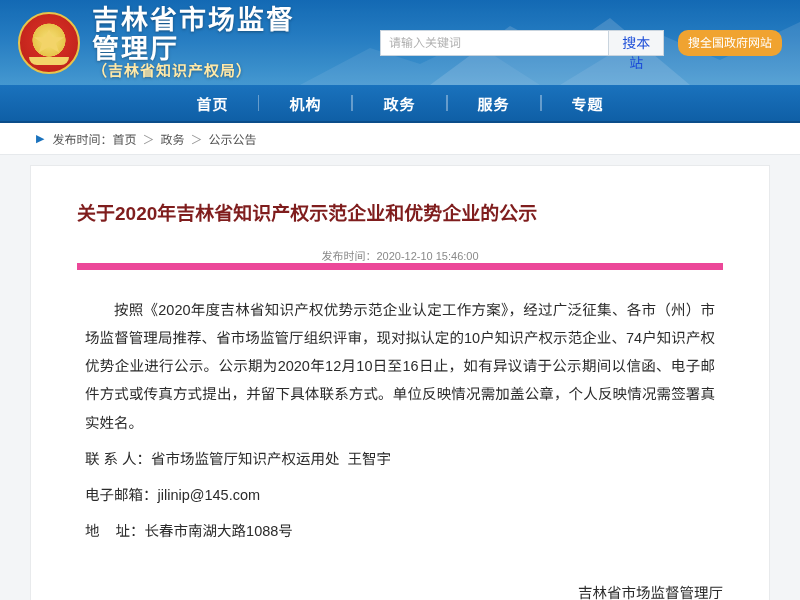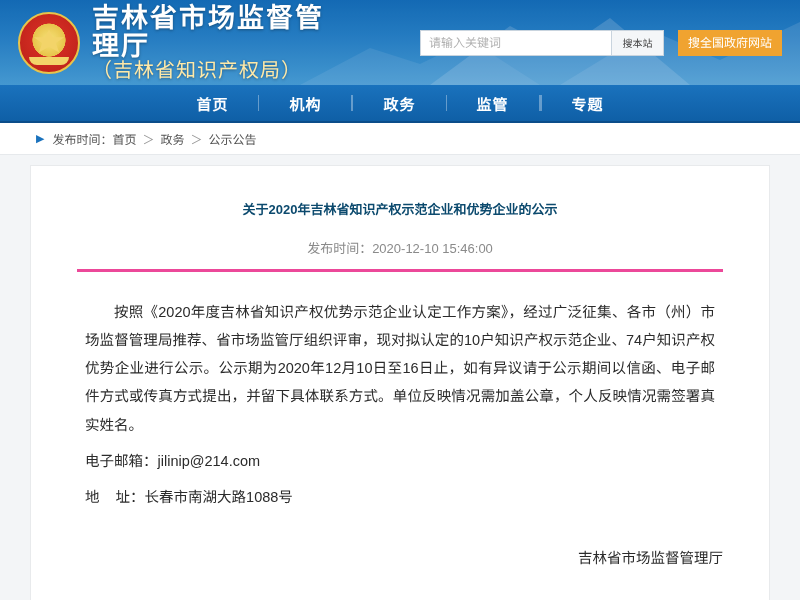--- a/index.html
+++ b/index.html
@@ -59,63 +59,63 @@
   }
 
   .titles { color: #fff; line-height: 1.05; }
   .site-title {
     font-size: 27px;
     font-weight: bold;
     letter-spacing: 2px;
     text-shadow: 0 1px 3px rgba(0,0,0,.35);
   }
   .site-subtitle {
-    font-size: 20px;
-    font-weight: normal;
+    font-size: 15px;
+    font-weight: bold;
     letter-spacing: 1px;
     color: #ffe9a8;
     text-shadow: 0 1px 3px rgba(0,0,0,.35);
   }
 
   .search-area {
     margin-left: 80px;
     display: flex;
     align-items: center;
     gap: 0;
   }
   .search-input {
-    width: 192px; height: 26px;
+    width: 232px; height: 26px;
     border: 1px solid #c9d4de;
     background: #fff;
     font-size: 12px;
     color: #333;
     padding: 0 8px;
     outline: none;
   }
   .search-input::placeholder { color: #b0b0b0; }
   .search-btn {
     height: 26px;
     min-width: 52px;
     border: 1px solid #c9d4de;
     border-left: none;
     background: #f4f6f8;
-    color: #404040;
-    font-size: 10px;
+    color: #1d4ed8;
+    font-size: 14px;
     cursor: pointer;
   }
   .gov-btn {
     margin-left: 14px;
     height: 26px;
     padding: 0 10px;
     line-height: 24px;
     background: #f0a330;
     color: #fff;
     font-size: 12px;
     border: none;
-    border-radius: 0;
+    border-radius: 10px;
     cursor: pointer;
     white-space: nowrap;
   }
 
   
   .nav {
     height: 38px;
     background: linear-gradient(180deg, #1a72bd 0%, #0f5fa6 100%);
     display: flex;
     align-items: stretch;
@@ -167,33 +167,32 @@
   .card {
     width: 740px;
     margin: 0 auto;
     background: #fff;
     min-height: 520px;
     border: 1px solid #e8eaec;
     border-bottom: none;
     padding: 24px 46px 0 46px;
   }
   .art-title {
-    text-align: center;
-    font-size: 13px;
-    font-weight: bold;
-    color: #0c4a6e;
+    text-align: left;
+    font-size: 19px;
+    font-weight: bold;
+    color: #7f1d1d;
     line-height: 1.5;
     margin: 10px 0 18px;
   }
   .art-meta {
     text-align: center;
-    font-size: 13px;
+    font-size: 11px;
     color: #8a8a8a;
-    padding-bottom: 12px;
-    border-bottom: 3px solid #ec4899;
+    border-bottom: 7px solid #ec4899;
   }
   .art-body {
     font-size: 14.5px;
     color: #2b2b2b;
     line-height: 1.95;
     padding-top: 18px;
   }
   .art-body p { margin: 8px; }
   .indent { text-indent: 2em; text-align: justify; }
   .contact-line { white-space: pre; }
@@ -242,22 +241,22 @@
 </div>
 
 <div class="nav">
   <div class="nav-item">首页</div>
   <div class="nav-sep"></div>
   <div class="nav-item">机构</div>
   <div class="nav-sep"></div>
   <div class="nav-sep"></div>
   <div class="nav-item">政务</div>
   <div class="nav-sep"></div>
-  <div class="nav-item">监管</div>
-  <div class="nav-sep"></div>
+  <div class="nav-sep"></div>
+  <div class="nav-item">服务</div>
   <div class="nav-sep"></div>
   <div class="nav-sep"></div>
   <div class="nav-item">专题</div>
 </div>
 
 <div class="crumb-bar">
   <span class="crumb-arrow">▶</span>
   <span>发布时间：</span>
   <span class="crumb-link">首页</span>
   <span class="crumb-sep">＞</span>
@@ -266,21 +265,22 @@
   <span class="crumb-link">公示公告</span>
 </div>
 
 <div class="page">
   <div class="card">
     <div class="art-title">关于2020年吉林省知识产权示范企业和优势企业的公示</div>
     <div class="art-meta">发布时间：2020-12-10 15:46:00</div>
 
     <div class="art-body">
       <p class="indent">按照《2020年度吉林省知识产权优势示范企业认定工作方案》，经过广泛征集、各市（州）市场监督管理局推荐、省市场监管厅组织评审，现对拟认定的10户知识产权示范企业、74户知识产权优势企业进行公示。公示期为2020年12月10日至16日止，如有异议请于公示期间以信函、电子邮件方式或传真方式提出，并留下具体联系方式。单位反映情况需加盖公章，个人反映情况需签署真实姓名。</p>
-      <p class="contact-line">电子邮箱：jilinip@214.com</p>
+      <p class="contact-line">联 系 人：省市场监管厅知识产权运用处  王智宇</p>
+      <p class="contact-line">电子邮箱：jilinip@145.com</p>
       <p class="contact-line">地    址：长春市南湖大路1088号</p>
 
 
       <div class="sign">
         <div>吉林省市场监督管理厅</div>
 
       </div>
     </div>
   </div>
 </div>

